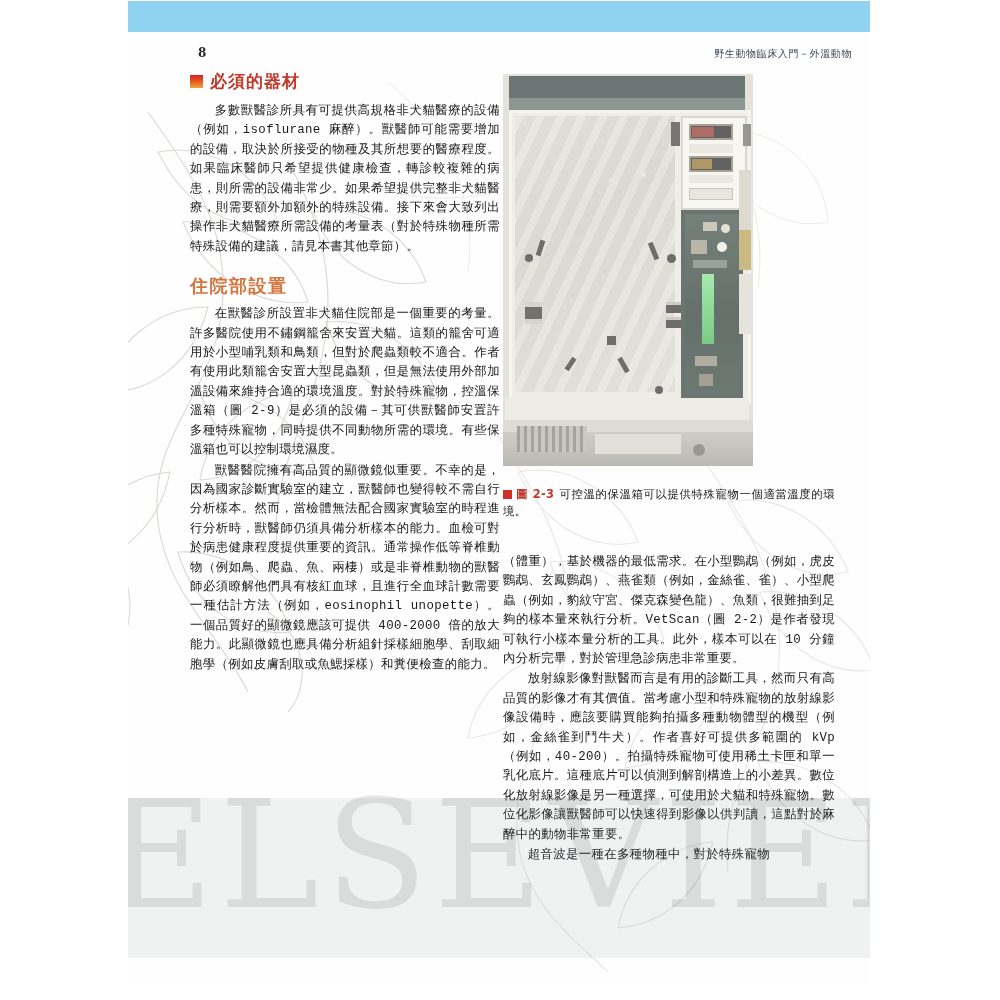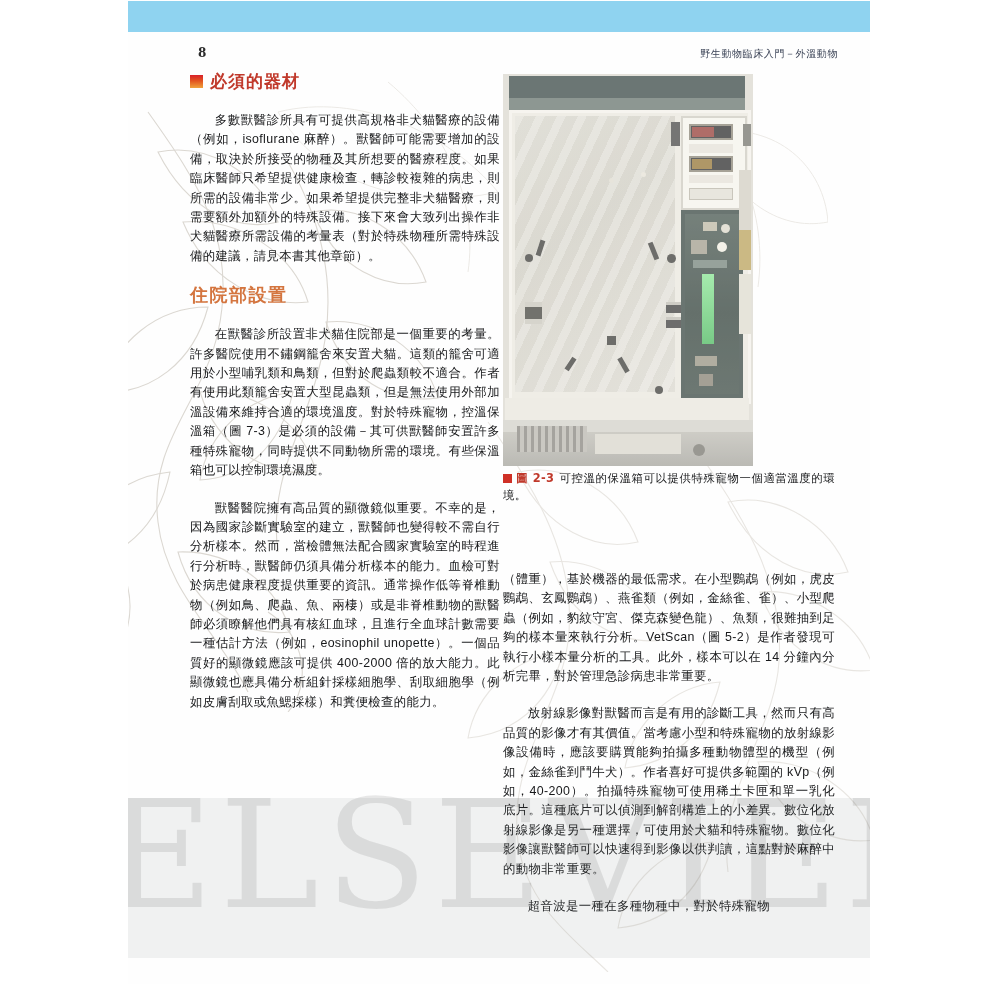--- a/index.html
+++ b/index.html
@@ -91,21 +91,21 @@
     position: absolute;
     left: 70px;
     top: 0;
     font-family: "DejaVu Serif", "Liberation Serif", serif;
     font-size: 12px;
     font-weight: 700;
     color: #2b2b2b;
   }
   #runhead-title {
     position: absolute;
-    right: 32px;
+    right: 18px;
     top: 1px;
     font-size: 10px;
     color: #3c4457;
     letter-spacing: .6px;
     filter: blur(.28px);
   }
 
   
   .col {
     position: absolute;
@@ -139,29 +139,29 @@
     margin: 17px 0 7px 0;
     font-size: 18px;
     font-weight: 700;
     color: #d4753f;
     letter-spacing: 1.5px;
     filter: blur(.3px);
   }
 
   
   p.body {
-    margin: 18px 0 0 0;
+    margin: 1px 0 0 0;
     font-size: 12.4px;
     line-height: 19.4px;
     text-align: justify;
     text-indent: 2em;
     letter-spacing: .35px;
     color: #17181a;
     filter: blur(.33px);
-    font-family: Liberation Sans, sans-serif;
+    font-family: Liberation Mono, monospace;
   }
   p.body.cont { text-indent: 0; }
 
   
   #figure {
     position: absolute;
     left: 375px;
     top: 42px;
     width: 332px;
   }
@@ -244,21 +244,21 @@
   #base-dot  { left:190px; top:370px; width:12px; height:12px; background:#6e6c64; border-radius:50%;}
 
   
   #photo-haze {
     position:absolute; inset:0;
     background: rgba(255,255,255,.30);
     pointer-events:none;
   }
 
   .fig-caption {
-    margin-top: 4px;
+    margin-top: 20px;
     font-size: 11.4px;
     line-height: 17px;
     color: #17181a;
     letter-spacing: .3px;
     filter: blur(.33px);
     text-align: justify;
   }
   .fig-num {
     color: #c0392b;
     font-weight: 700;
@@ -328,21 +328,21 @@
 
       <div class="h1">
         <span class="h1-bullet"></span>
         <span>必須的器材</span>
       </div>
 
       <p class="body">多數獸醫診所具有可提供高規格非犬貓醫療的設備（例如，isoflurane 麻醉）。獸醫師可能需要增加的設備，取決於所接受的物種及其所想要的醫療程度。如果臨床醫師只希望提供健康檢查，轉診較複雜的病患，則所需的設備非常少。如果希望提供完整非犬貓醫療，則需要額外加額外的特殊設備。接下來會大致列出操作非犬貓醫療所需設備的考量表（對於特殊物種所需特殊設備的建議，請見本書其他章節）。</p>
 
       <div class="h2">住院部設置</div>
 
-      <p class="body">在獸醫診所設置非犬貓住院部是一個重要的考量。許多醫院使用不鏽鋼籠舍來安置犬貓。這類的籠舍可適用於小型哺乳類和鳥類，但對於爬蟲類較不適合。作者有使用此類籠舍安置大型昆蟲類，但是無法使用外部加溫設備來維持合適的環境溫度。對於特殊寵物，控溫保溫箱（圖 7-3）是必須的設備－其可供獸醫師安置許多種特殊寵物，同時提供不同動物所需的環境。有些保溫箱也可以控制環境濕度。</p>
+      <p class="body">在獸醫診所設置非犬貓住院部是一個重要的考量。許多醫院使用不鏽鋼籠舍來安置犬貓。這類的籠舍可適用於小型哺乳類和鳥類，但對於爬蟲類較不適合。作者有使用此類籠舍安置大型昆蟲類，但是無法使用外部加溫設備來維持合適的環境溫度。對於特殊寵物，控溫保溫箱（圖 2-9）是必須的設備－其可供獸醫師安置許多種特殊寵物，同時提供不同動物所需的環境。有些保溫箱也可以控制環境濕度。</p>
 
 
       <p class="body">獸醫醫院擁有高品質的顯微鏡似重要。不幸的是，因為國家診斷實驗室的建立，獸醫師也變得較不需自行分析樣本。然而，當檢體無法配合國家實驗室的時程進行分析時，獸醫師仍須具備分析樣本的能力。血檢可對於病患健康程度提供重要的資訊。通常操作低等脊椎動物（例如鳥、爬蟲、魚、兩棲）或是非脊椎動物的獸醫師必須瞭解他們具有核紅血球，且進行全血球計數需要一種估計方法（例如，eosinophil unopette）。一個品質好的顯微鏡應該可提供 400-2000 倍的放大能力。此顯微鏡也應具備分析組針採樣細胞學、刮取細胞學（例如皮膚刮取或魚鰓採樣）和糞便檢查的能力。</p>
     </div>
 
     <div id="figure">
       <div id="photo">
         <div class="ph-layer" id="cab-top"></div>
         <div class="ph-layer" id="cab-top2"></div>
         <div class="ph-layer" id="cab-frame"></div>
@@ -400,21 +400,21 @@
 
         <div id="photo-haze"></div>
       </div>
 
       <div class="fig-caption">
         <span class="fig-sq"></span><span class="fig-num">圖 2-3</span><span>可控溫的保溫箱可以提供特殊寵物一個適當溫度的環境。</span>
       </div>
     </div>
 
     <div class="col" id="col-right">
-      <p class="body cont">（體重），基於機器的最低需求。在小型鸚鵡（例如，虎皮鸚鵡、玄鳳鸚鵡）、燕雀類（例如，金絲雀、雀）、小型爬蟲（例如，豹紋守宮、傑克森變色龍）、魚類，很難抽到足夠的樣本量來執行分析。VetScan（圖 5-2）是作者發現可執行小樣本量分析的工具。此外，樣本可以在 14 分鐘內分析完畢，對於管理急診病患非常重要。</p>
+      <p class="body cont">（體重），基於機器的最低需求。在小型鸚鵡（例如，虎皮鸚鵡、玄鳳鸚鵡）、燕雀類（例如，金絲雀、雀）、小型爬蟲（例如，豹紋守宮、傑克森變色龍）、魚類，很難抽到足夠的樣本量來執行分析。VetScan（圖 2-2）是作者發現可執行小樣本量分析的工具。此外，樣本可以在 10 分鐘內分析完畢，對於管理急診病患非常重要。</p>
       <p class="body">放射線影像對獸醫而言是有用的診斷工具，然而只有高品質的影像才有其價值。當考慮小型和特殊寵物的放射線影像設備時，應該要購買能夠拍攝多種動物體型的機型（例如，金絲雀到鬥牛犬）。作者喜好可提供多範圍的 kVp（例如，40-200）。拍攝特殊寵物可使用稀土卡匣和單一乳化底片。這種底片可以偵測到解剖構造上的小差異。數位化放射線影像是另一種選擇，可使用於犬貓和特殊寵物。數位化影像讓獸醫師可以快速得到影像以供判讀，這點對於麻醉中的動物非常重要。</p>
       <p class="body">超音波是一種在多種物種中，對於特殊寵物</p>
     </div>
 
     <div id="watermark-band"></div>
     <div id="watermark">ELSEVIER</div>
 
   </div>
 </div>
 

